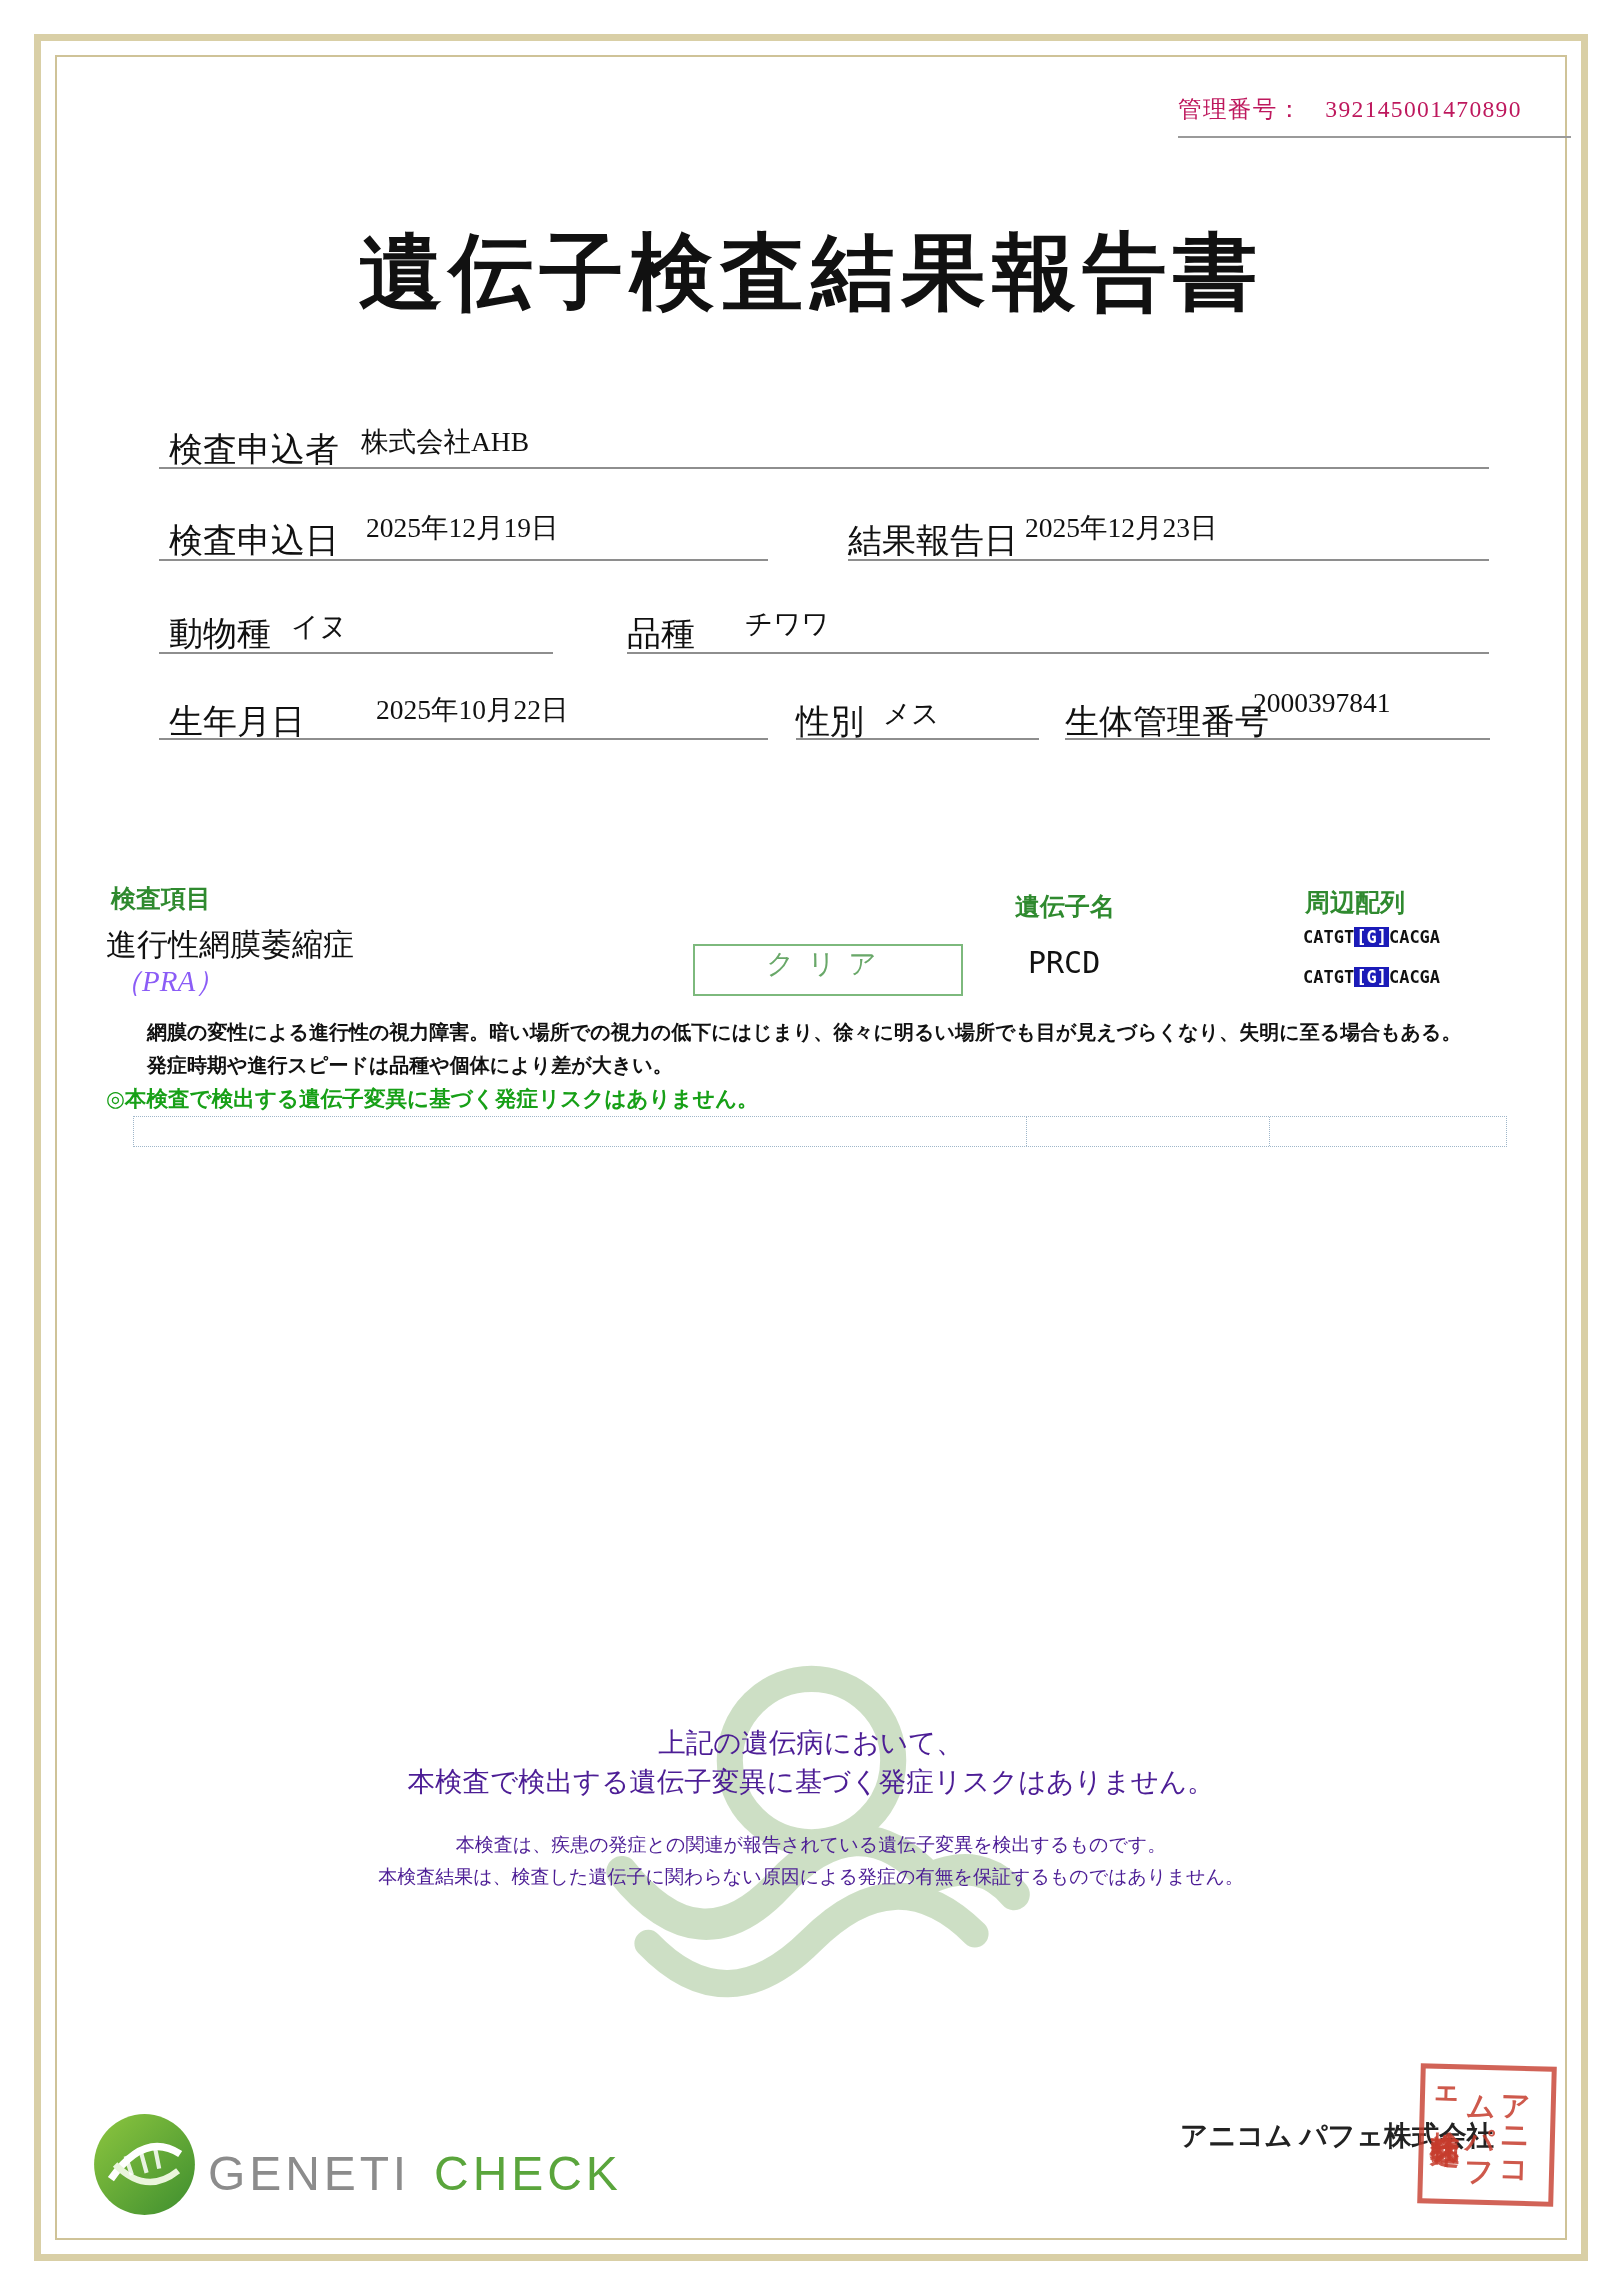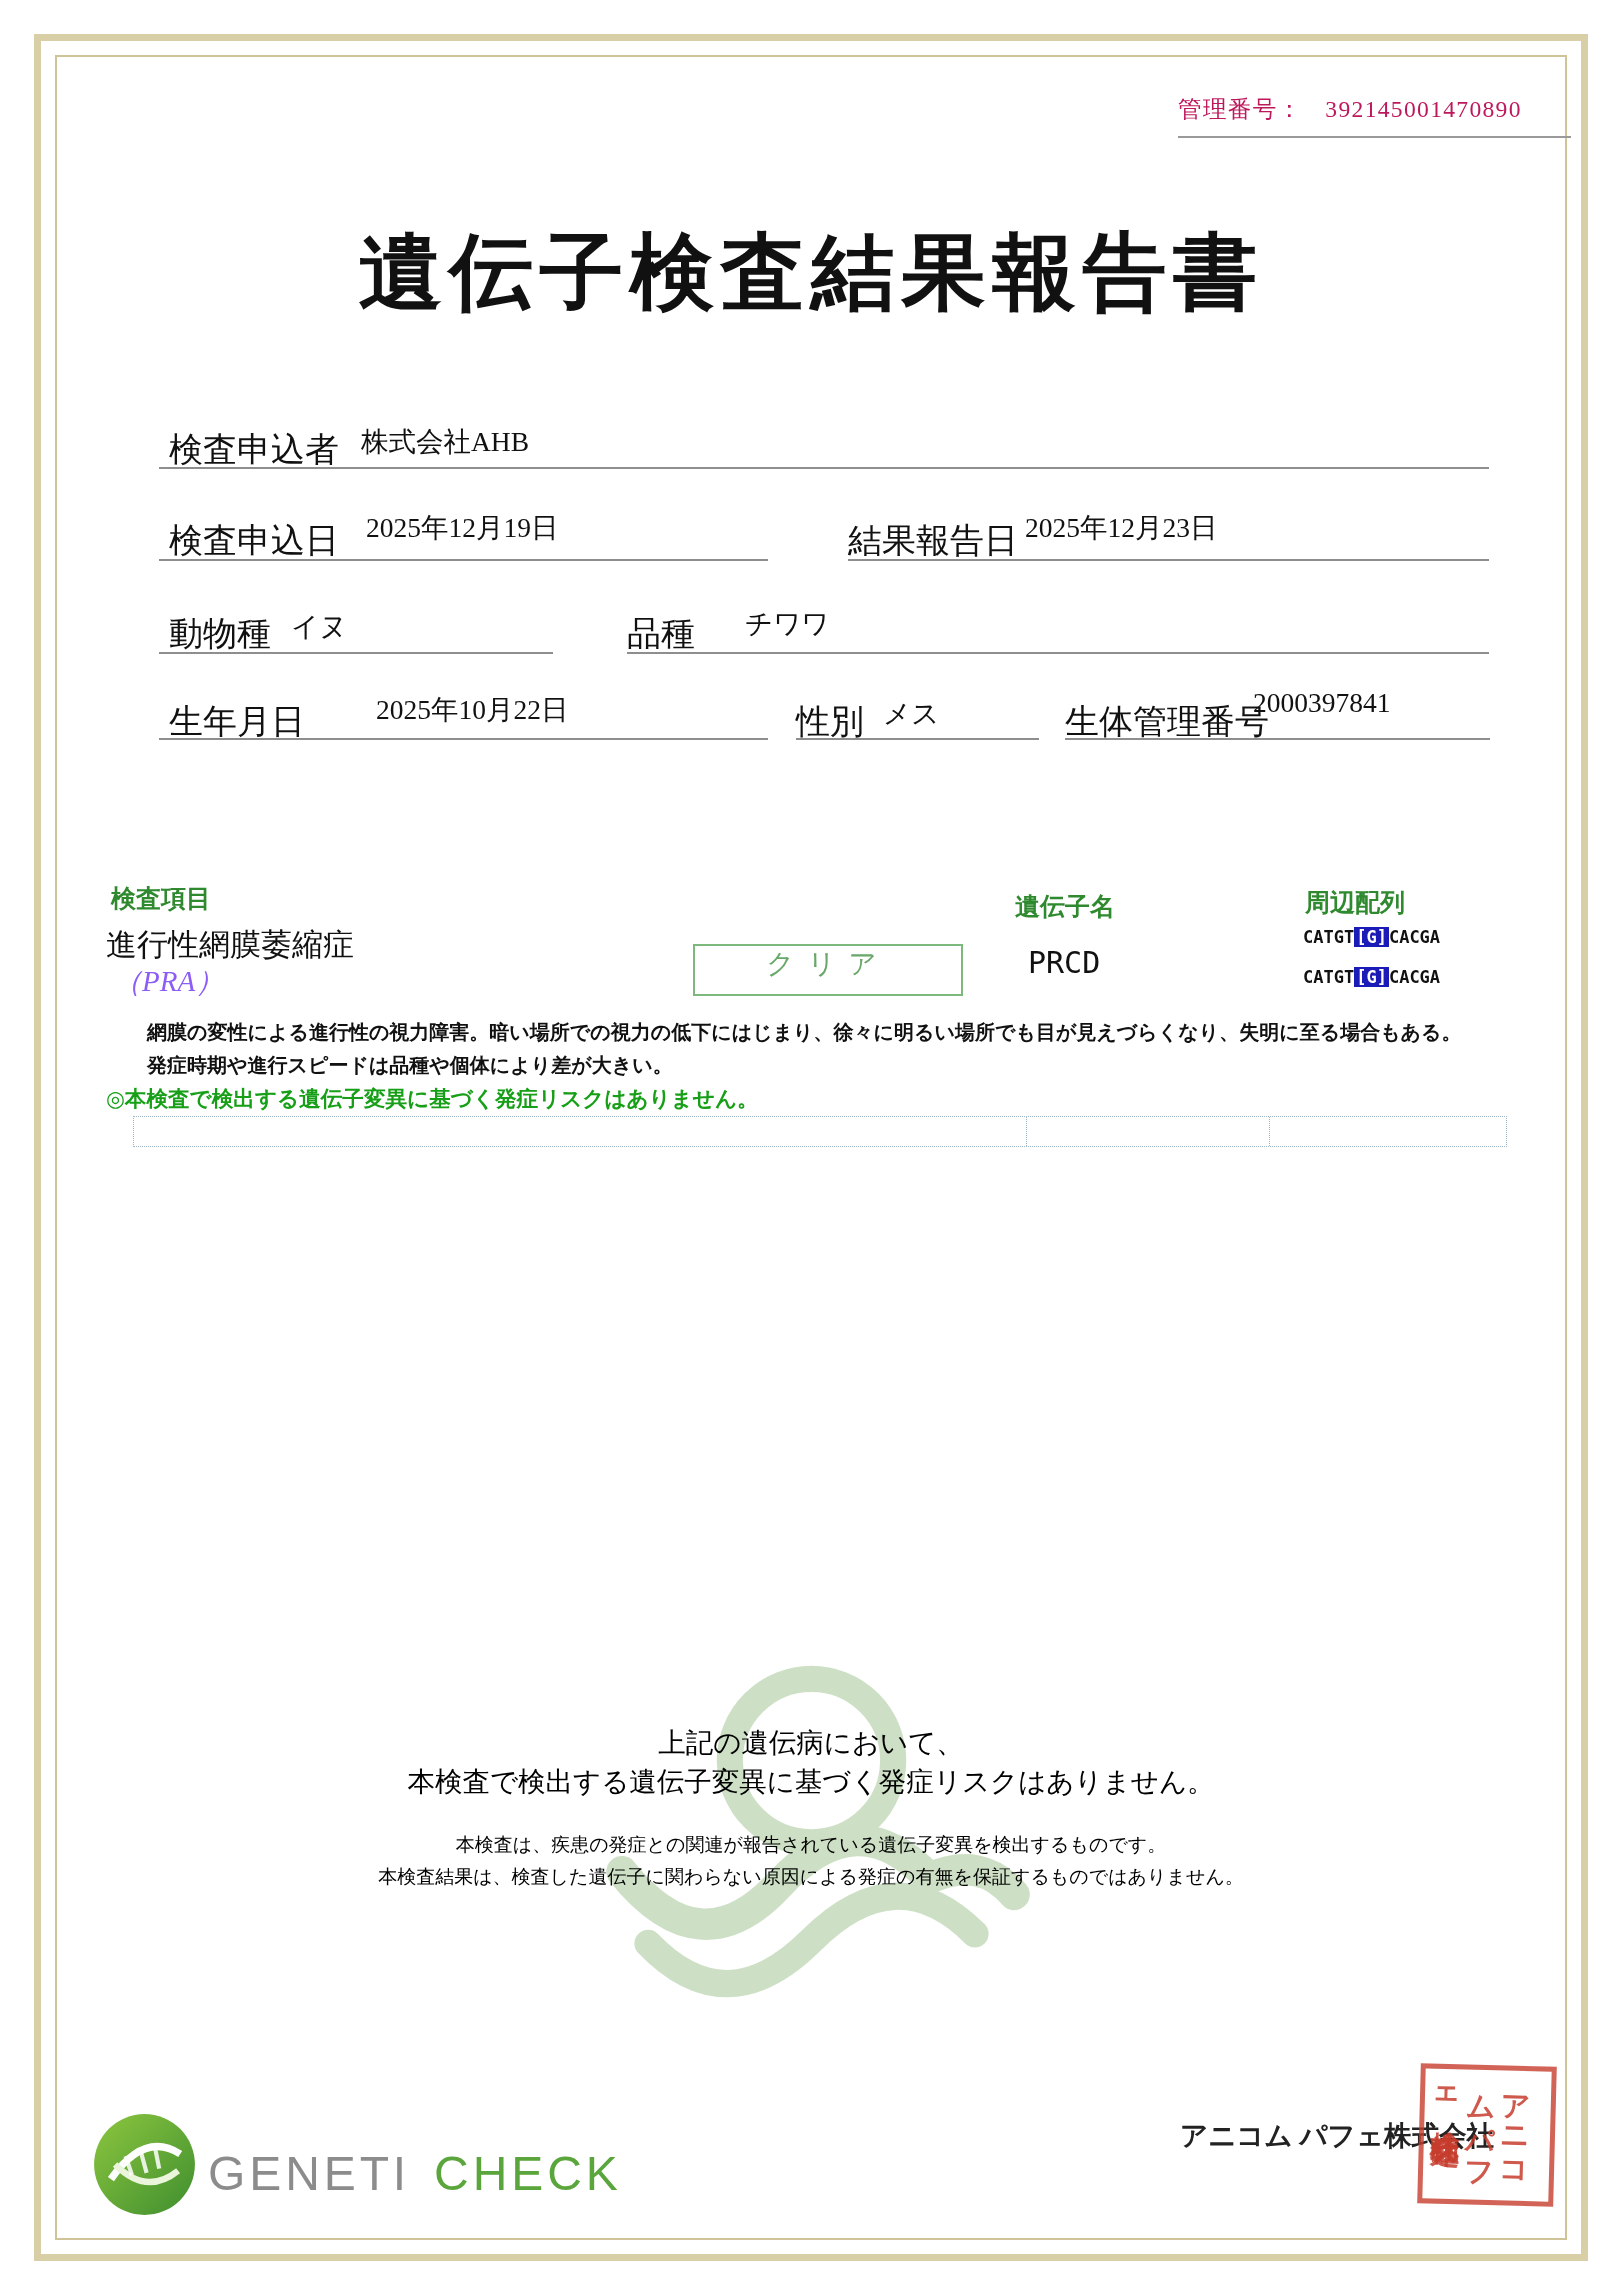--- a/index.html
+++ b/index.html
@@ -24,21 +24,21 @@
   .cleartext{font-size:27.5px;color:#69a869;letter-spacing:13px;}
   .gene{font-size:30px;font-family:"DejaVu Sans Mono","Liberation Mono",monospace;color:#111;}
   .seq{font-size:17px;font-weight:bold;font-family:"DejaVu Sans Mono","Liberation Mono",monospace;color:#111;}
   .seq .hl{background:#1b1bb8;color:#ffffff;padding:0 2px;}
   .desc{font-size:20px;font-weight:bold;color:#111;
         font-family:"Liberation Sans","DejaVu Sans",sans-serif;margin-left:41px;}
   .risk{font-size:21.6px;font-weight:bold;color:#17a017;
         font-family:"Liberation Sans","DejaVu Sans",sans-serif;}
   .dottedbox{left:133px;top:1116px;width:1372px;height:29px;border:1.3px dotted #9fb6c9;}
   .dotdiv{position:absolute;top:0;height:29px;border-left:1.3px dotted #9fb6c9;}
-  .sum-l{left:0;width:1622px;text-align:center;color:#000000;
+  .sum-l{left:0;width:1622px;text-align:center;color:#4c1d95;
          font-family:"Liberation Sans","DejaVu Sans",sans-serif;}
   .logo-text{font-size:48px;letter-spacing:3.9px;
              font-family:"Liberation Sans","DejaVu Sans",sans-serif;}
   .logo-gray{color:#8c8c8c;}
   .logo-green{color:#5aa53c;margin-left:24px;}
   .company{font-size:27.5px;font-weight:bold;color:#222;}
   .seal{left:1419px;top:2065px;width:118px;height:122px;border:5.2px solid rgba(198,60,45,.8);
         transform:rotate(1.5deg);overflow:hidden;padding:3.9px;}
   .seal-text{writing-mode:vertical-rl;font-size:29px;line-height:1.2;font-weight:bold;
              color:rgba(198,60,45,.85);height:100%;letter-spacing:1.3px;}

